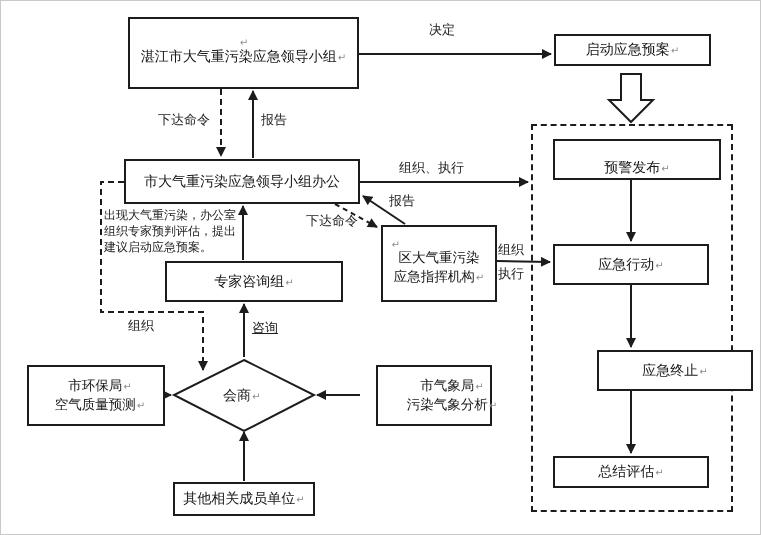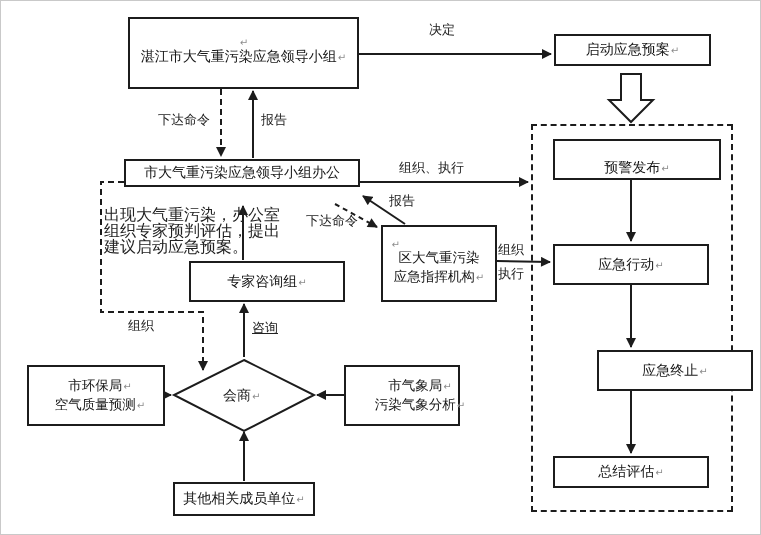--- a/index.html
+++ b/index.html
@@ -16,21 +16,21 @@
   }
   .box .bline{white-space:nowrap;}
   .ret{color:#8d8d8d;font-size:10px;margin-left:1px;}
   .topret{display:block;width:100%;text-align:center;line-height:8px;}
   .leftret{display:block;width:100%;text-align:left;padding-left:8px;line-height:9px;box-sizing:border-box;}
   .dashed-zone{
     position:absolute;left:530px;top:123px;width:202px;height:388px;
     border:2px dashed #1c1c1c;box-sizing:border-box;background:transparent;
   }
   .elabel{position:absolute;font-size:13px;color:#222;white-space:nowrap;background:transparent;}
-  .note{position:absolute;left:103px;top:206px;width:188px;font-size:16px;line-height:16px;color:#222;text-align:left;}
+  .note{position:absolute;left:103px;top:206px;width:188px;font-size:12px;line-height:16px;color:#222;text-align:left;}
 </style>
 </head>
 <body>
 
 <div id="canvas">
 
   <svg class="wires" viewBox="0 0 761 535">
     <defs>
       <marker id="ah" viewBox="0 0 10 10" refX="9" refY="5" markerWidth="11" markerHeight="10" orient="auto-start-reverse" markerUnits="userSpaceOnUse">
         <path d="M0,0 L10,5 L0,10 z" fill="#1c1c1c"></path>
@@ -78,44 +78,44 @@
 
   <div class="box" style="left:127px;top:16px;width:231px;height:72px;">
     <span class="ret topret">↵</span>
     <span class="bline"><span>湛江市大气重污染应急领导小组</span><span class="ret">↵</span></span>
   </div>
 
   <div class="box" style="left:553px;top:33px;width:157px;height:32px;">
     <span class="bline"><span>启动应急预案</span><span class="ret">↵</span></span>
   </div>
 
-  <div class="box" style="left:123px;top:158px;width:236px;height:28px;">
+  <div class="box" style="left:123px;top:158px;width:236px;height:45px;">
     <span class="bline"><span>市大气重污染应急领导小组办公</span></span>
   </div>
 
   <div class="box" style="left:380px;top:224px;width:116px;height:77px;font-size:13.5px;">
     <span class="ret leftret">↵</span>
     <span class="bline">区大气重污染</span>
     <span class="bline"><span>应急指挥机构</span><span class="ret">↵</span></span>
   </div>
 
-  <div class="box" style="left:164px;top:260px;width:156px;height:41px;margin-left:24px;">
+  <div class="box" style="left:164px;top:260px;width:178px;height:41px;">
     <span class="bline"><span>专家咨询组</span><span class="ret">↵</span></span>
   </div>
 
   <div class="box" style="left:26px;top:364px;width:138px;height:61px;font-size:13.5px;padding-left:8px;">
     <span class="bline"><span>市环保局</span><span class="ret">↵</span></span>
     <span class="bline"><span>空气质量预测</span><span class="ret">↵</span></span>
   </div>
 
   <div class="elabel" style="left:222px;top:386px;font-size:14px;">
     <span>会商</span><span class="ret">↵</span>
   </div>
 
-  <div class="box" style="left:343px;top:364px;width:116px;height:61px;font-size:13.5px;padding-left:36px;">
+  <div class="box" style="left:375px;top:364px;width:116px;height:61px;font-size:13.5px;padding-left:36px;">
     <span class="bline"><span>市气象局</span><span class="ret">↵</span></span>
     <span class="bline"><span>污染气象分析</span><span class="ret">↵</span></span>
   </div>
 
   <div class="box" style="left:172px;top:481px;width:142px;height:34px;">
     <span class="bline"><span>其他相关成员单位</span><span class="ret">↵</span></span>
   </div>
 
   <div class="box" style="left:552px;top:138px;width:168px;height:41px;justify-content:flex-end;">
     <span class="bline"><span>预警发布</span><span class="ret">↵</span></span>

